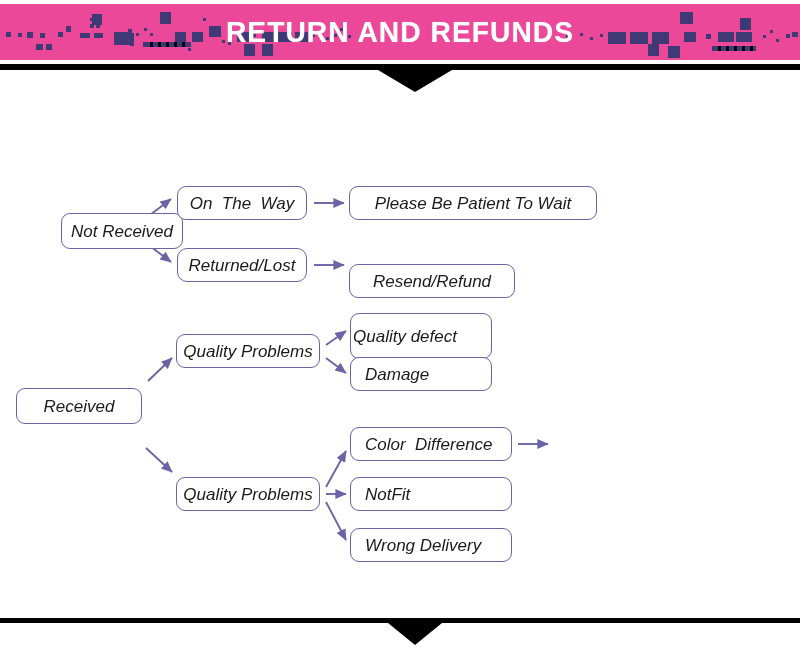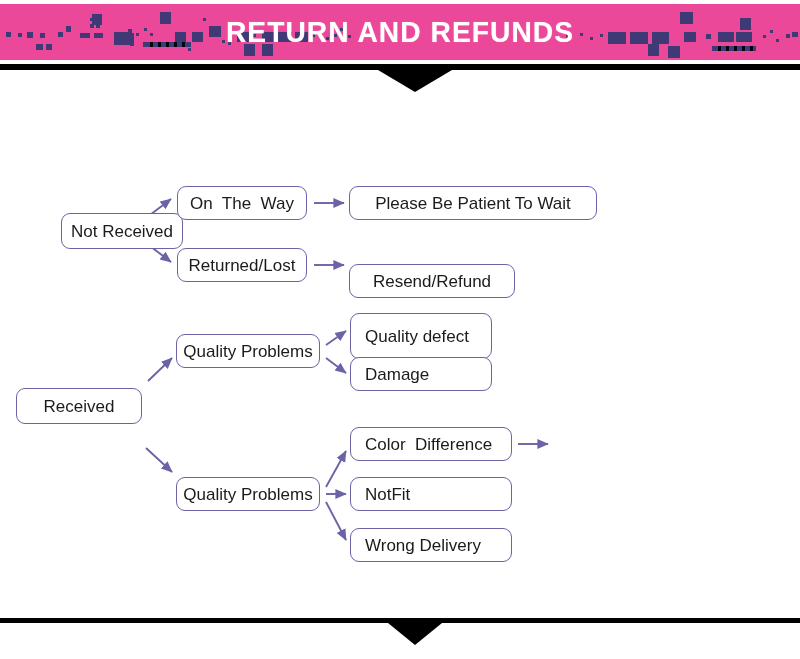--- a/index.html
+++ b/index.html
@@ -114,20 +114,21 @@
     border-radius: 9px;
     background: #ffffff;
     display: flex;
     align-items: center;
     justify-content: center;
     color: #1b1b1b;
     font-size: 17px;
     line-height: 1;
     white-space: pre;
     padding: 0 6px;
+    font-style: italic;
   }
 </style>
 </head>
 <body>
 
 <div class="banner">
   <svg class="banner-deco" viewBox="0 0 800 56" preserveAspectRatio="none" aria-hidden="true">
     <g fill="#3f3a75">
       <rect x="6" y="28" width="5" height="5"></rect>
       <rect x="18" y="29" width="4" height="4"></rect>
@@ -251,26 +252,26 @@
       <path d="M326,494 L346,494"></path>
 
       <path d="M326,502 L346,540"></path>
 
       <path d="M518,444 L548,444"></path>
     </g>
   </svg>
 
   <div class="node" style="left:16px;  top:213px; width:122px; height:36px;margin-left:45px;">Not Received</div>
   <div class="node" style="left:177px; top:186px; width:130px; height:34px;">On  The  Way</div>
-  <div class="node" style="left:177px; top:248px; width:130px; height:34px;">Returned/Lost</div>
+  <div class="node" style="left:177px; top:248px; width:130px; height:34px;border-radius:10px;">Returned/Lost</div>
   <div class="node" style="left:349px; top:186px; width:248px; height:34px;">Please Be Patient To Wait</div>
   <div class="node" style="left:349px; top:264px; width:166px; height:34px;">Resend/Refund</div>
   <div class="node" style="left:16px;  top:388px; width:126px; height:36px;">Received</div>
   <div class="node" style="left:176px; top:334px; width:144px; height:34px;">Quality Problems</div>
-  <div class="node" style="left:350px; top:313px; width:142px; height:46px; justify-content:flex-start; padding-left:14px;">Quality defect</div>
+  <div class="node" style="left:350px; top:313px; width:142px; height:46px; justify-content:flex-start; padding-left:2px;">Quality defect</div>
   <div class="node" style="left:350px; top:357px; width:142px; height:34px; justify-content:flex-start; padding-left:14px;">Damage</div>
   <div class="node" style="left:176px; top:477px; width:144px; height:34px;">Quality Problems</div>
   <div class="node" style="left:350px; top:477px; width:162px; height:34px; justify-content:flex-start; padding-left:14px;">NotFit</div>
   <div class="node" style="left:350px; top:427px; width:162px; height:34px; justify-content:flex-start; padding-left:14px;">Color  Difference</div>
   <div class="node" style="left:350px; top:528px; width:162px; height:34px; justify-content:flex-start; padding-left:14px;">Wrong Delivery</div>
 </div>
 
 <div class="rule-bottom"></div>
 <div class="tri-bottom"></div>
 

